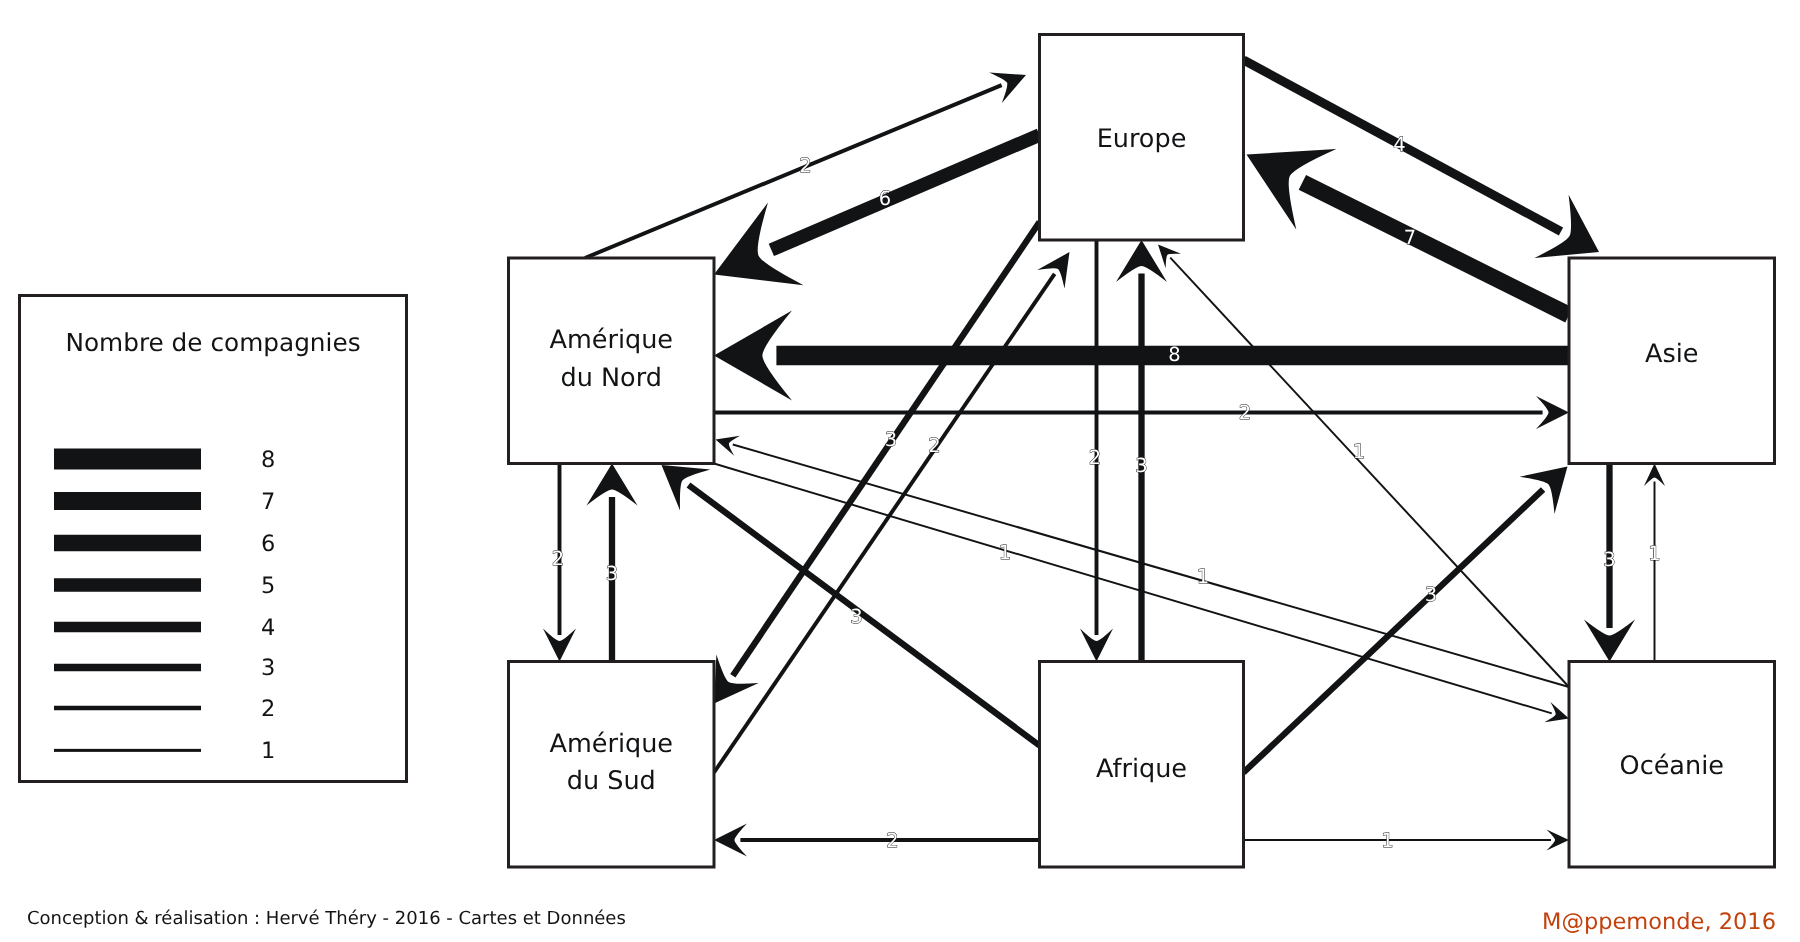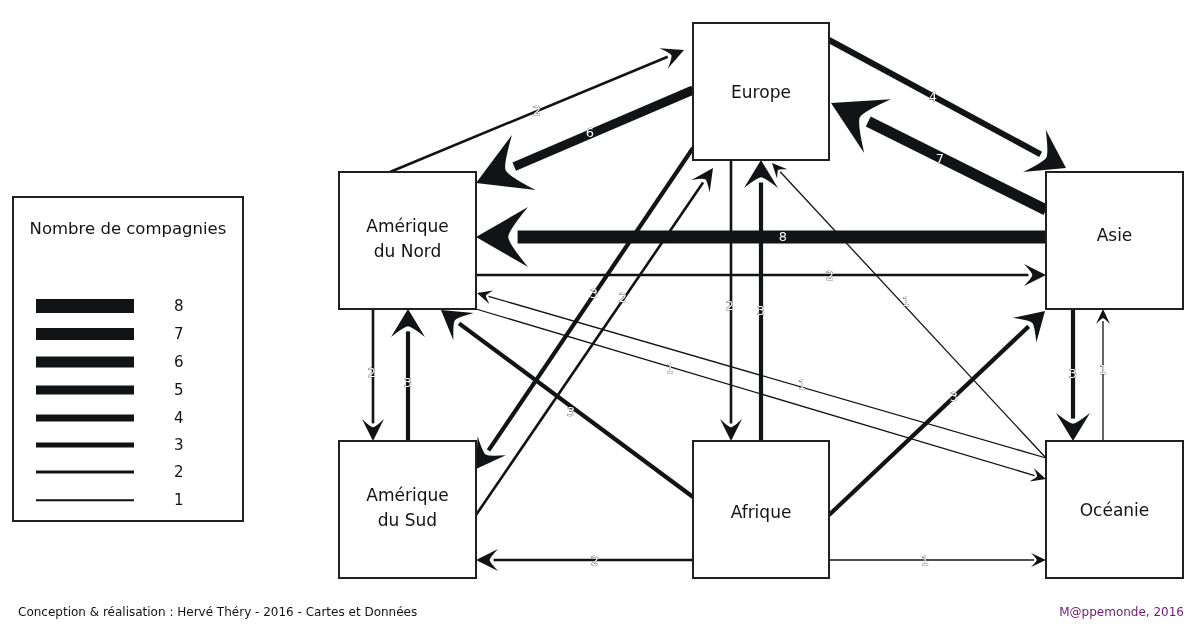--- a/index.html
+++ b/index.html
@@ -5,29 +5,29 @@
   html, body { margin: 0; padding: 0; background: #ffffff; }
   body { width: 1200px; height: 628px; position: relative; overflow: hidden;
          font-family: "DejaVu Sans", sans-serif; color: #111315; }
   #stage { position: absolute; left: 0; top: 0; width: 1200px; height: 628px; }
   .node-rect { fill: #ffffff; stroke: #231f20; stroke-width: 2; }
   .node-label { font-family: "DejaVu Sans", sans-serif; font-size: 17px; fill: #111315; text-anchor: middle; }
   .edge-line { stroke: #111315; fill: none; }
   .edge-head { fill: #111315; }
   .edge-label { font-family: "DejaVu Sans", sans-serif; font-size: 13px; fill: #ffffff;
                 stroke: #111315; stroke-width: 0.6px; paint-order: stroke; text-anchor: middle; dominant-baseline: middle; }
-  .legend-box { position: absolute; left: 12px; top: 196px; width: 232px; height: 326px;
+  .legend-box { position: absolute; left: 12px; top: 196px; width: 260px; height: 326px;
                 border: 2px solid #231f20; box-sizing: border-box; background: #ffffff; }
   .legend-title { position: absolute; left: 0; top: 20px; width: 100%; text-align: center;
                   font-size: 16.5px; line-height: 22px; color: #111315; }
   .legend-row { position: absolute; left: 22px; width: 190px; height: 20px; }
   .legend-bar { position: absolute; left: 0; width: 98px; background: #111315; top: 50%; transform: translateY(-50%); }
   .legend-value { position: absolute; left: 138px; top: 0; font-size: 15px; line-height: 20px; }
   .footer-left { position: absolute; left: 18px; top: 605px; font-size: 12px; color: #111315; text-align: center; }
-  .footer-right { position: absolute; right: 16px; top: 605px; font-size: 12px; color: #701a75; }
+  .footer-right { position: absolute; right: 16px; top: 605px; font-size: 15px; color: #c2410c; }
 </style>
 </head>
 <body>
 
 <svg id="stage" xmlns="http://www.w3.org/2000/svg" width="1200" height="628">
   <g id="edges-layer">
       <g>
         <line x1="390" y1="172" x2="667.7440480213087" y2="56.7456671476202" class="edge-line" stroke-width="2.6"></line>
         <path d="M684,50 L667.8961019938985,68.59205392120731 Q672.2448456099668,57.25988603674207 671.4016372165142,55.22789203940565 Q670.5584288230617,53.19589804206924 659.4640180593732,48.27211394784319 Z" class="edge-head"></path>
       </g>

